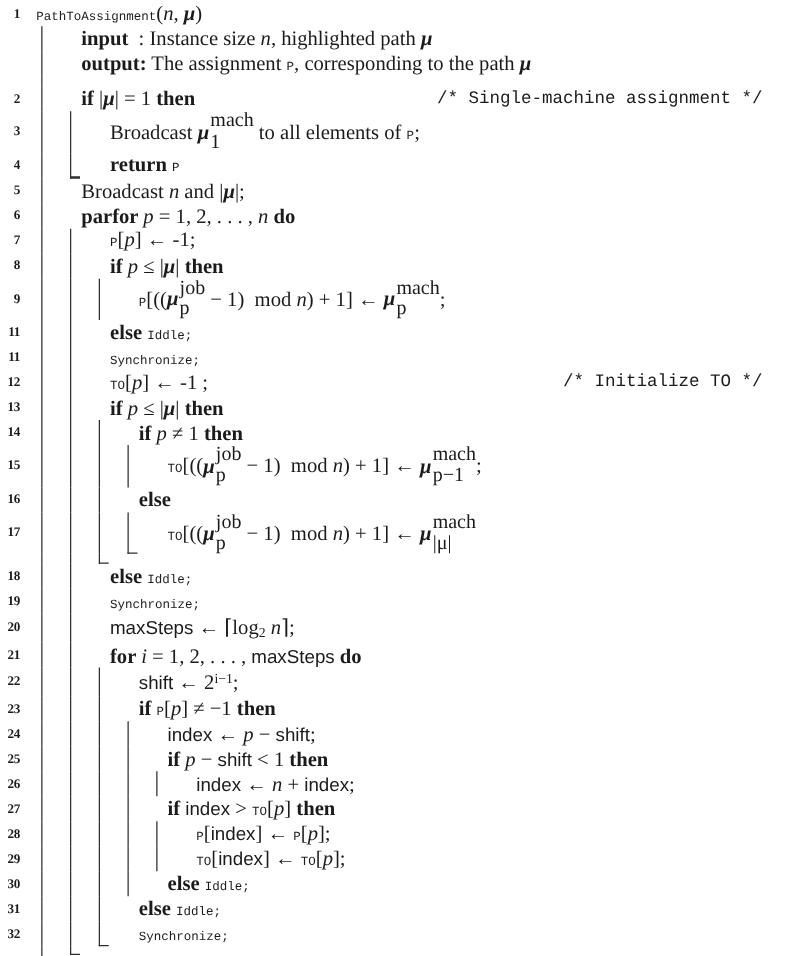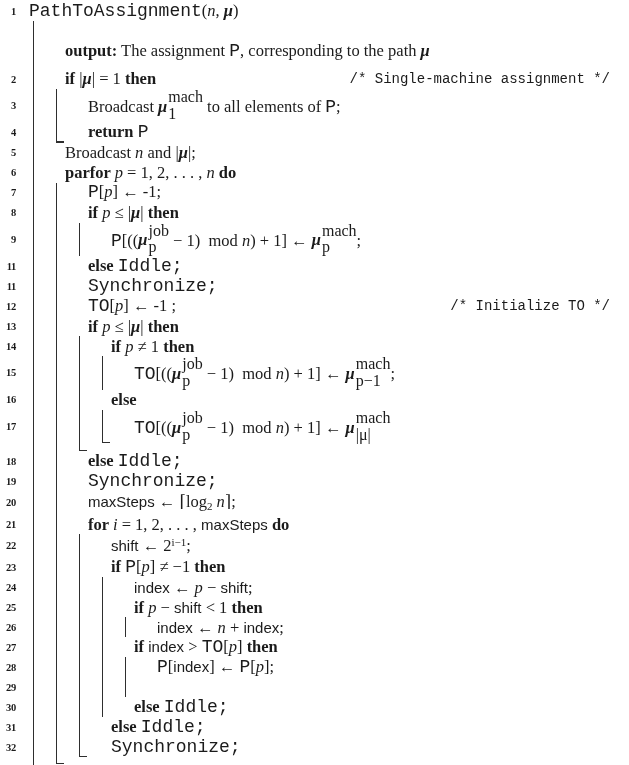--- a/index.html
+++ b/index.html
@@ -18,21 +18,21 @@
   .lead { flex:none; width:13px; align-self:stretch; }
   .g { flex:none; width:22px; align-self:stretch; border-left:1.5px solid #2e2e2e; position:relative; }
   .g.hk::after {
     content:""; position:absolute; left:-1.5px; bottom:0; width:8px; height:1.5px; background:#2e2e2e;
   }
   .ct { padding-left:9px; white-space:pre; font-size:16.5px; line-height:1.05; }
   .sg { white-space:pre; }
   .kw { font-weight:bold; }
   .m  { font-style:italic; }
   .mb { font-style:italic; font-weight:bold; }
-  .tt { font-family:"Liberation Mono", "DejaVu Sans Mono", monospace; font-size:18px; }
+  .tt { font-family:"Liberation Mono", "DejaVu Sans Mono", monospace; font-size:10px; }
   .sf { font-family:"Liberation Sans", "DejaVu Sans", sans-serif; font-size:15px; }
   .cmt {
     margin-left:auto; padding-right:19px; white-space:pre;
     font-family:"Liberation Mono", "DejaVu Sans Mono", monospace; font-size:14px;
   }
   sup, sub, .ss { font-family:"Liberation Serif", "DejaVu Serif", serif; font-weight:normal; font-style:normal; }
   sup { font-size:11px; vertical-align:0.45em; }
   sub { font-size:11px; vertical-align:-0.25em; }
   .it { }
   .ss { display:inline-block; vertical-align:-0.42em; line-height:1; text-align:left; margin-left:1px; }
@@ -45,20 +45,21 @@
 
 <div class="algo">
     <div class="row">
       <span class="num">1</span>
       <span class="ct"><span class="sg tt"><span>PathToAssignment</span></span><span class="sg r"><span>(</span></span><span class="sg m"><span>n</span></span><span class="sg r"><span>, </span></span><span class="sg mb"><span>μ</span></span><span class="sg r"><span>)</span></span></span>
     </div>
     <div class="row">
       <span class="num"></span>
       <span class="lead"></span>
       <span class="g"></span>
+      <span class="ct"><span class="sg kw"><span>input</span></span><span class="sg r"><span>  : Instance size </span></span><span class="sg m"><span>n</span></span><span class="sg r"><span>, highlighted path </span></span><span class="sg mb"><span>μ</span></span></span>
     </div>
     <div class="row">
       <span class="num"></span>
       <span class="lead"></span>
       <span class="g"></span>
       <span class="ct"><span class="sg kw"><span>output:</span></span><span class="sg r"><span> The assignment </span></span><span class="sg tt"><span>P</span></span><span class="sg r"><span>, corresponding to the path </span></span><span class="sg mb"><span>μ</span></span></span>
     </div>
     <div class="row sp" style="min-height: 8px;">
       <span class="num"></span>
       <span class="lead"></span>
@@ -281,20 +282,21 @@
       <span class="ct"><span class="sg tt"><span>P</span></span><span class="sg r"><span>[</span></span><span class="sg sf"><span>index</span></span><span class="sg r"><span>] ← </span></span><span class="sg tt"><span>P</span></span><span class="sg r"><span>[</span></span><span class="sg m"><span>p</span></span><span class="sg r"><span>];</span></span></span>
     </div>
     <div class="row">
       <span class="num">29</span>
       <span class="lead"></span>
       <span class="g"></span>
       <span class="g"></span>
       <span class="g"></span>
       <span class="g"></span>
       <span class="g"></span>
+      <span class="ct"><span class="sg tt"><span>TO</span></span><span class="sg r"><span>[</span></span><span class="sg sf"><span>index</span></span><span class="sg r"><span>] ← </span></span><span class="sg tt"><span>TO</span></span><span class="sg r"><span>[</span></span><span class="sg m"><span>p</span></span><span class="sg r"><span>];</span></span></span>
     </div>
     <div class="row">
       <span class="num">30</span>
       <span class="lead"></span>
       <span class="g"></span>
       <span class="g"></span>
       <span class="g"></span>
       <span class="g"></span>
       <span class="ct"><span class="sg kw"><span>else </span></span><span class="sg tt"><span>Iddle;</span></span></span>
     </div>

